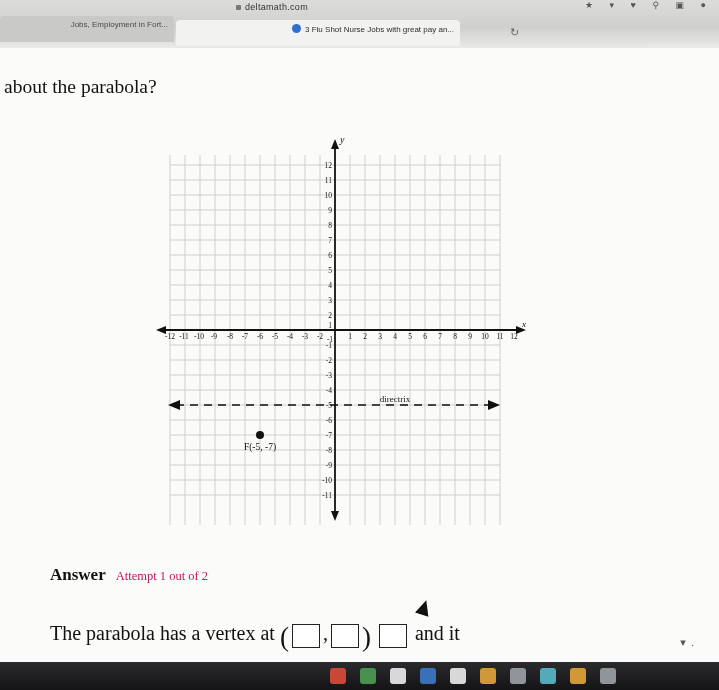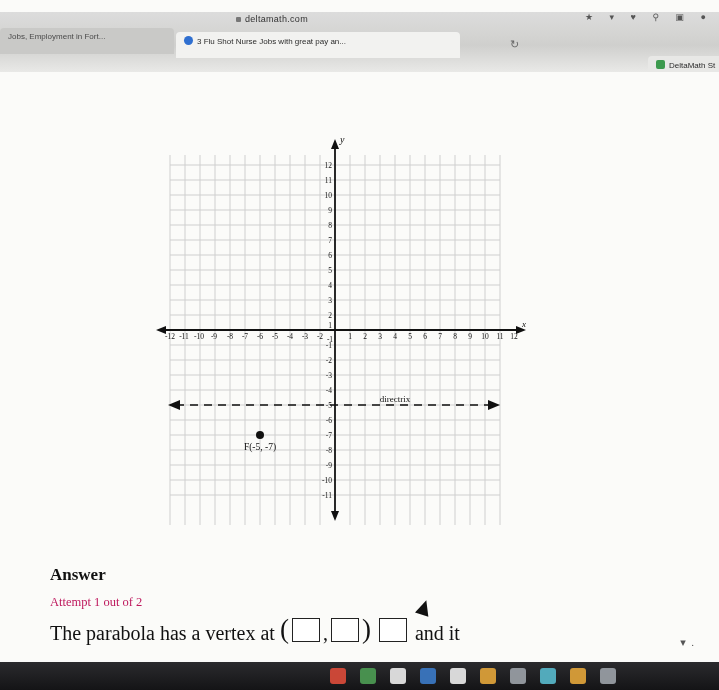--- a/index.html
+++ b/index.html
@@ -5,33 +5,32 @@
   html,body{margin:0;padding:0;}
   body{
     width:719px;height:690px;overflow:hidden;position:relative;
     background:#fbfbf9;
     font-family:"Liberation Serif", serif;
     color:#111;
   }
 
   
   #chrome{
-    position:absolute;left:0;top:0;width:719px;height:60px;
+    position:absolute;left:0;top:0;width:719px;height:48px;
     background:linear-gradient(180deg,#dcdcdc 0%,#d4d4d2 38%,#cfcfcd 55%,#e9e9e7 100%);
     overflow:hidden;
-    margin-top:12px;
   }
   #chrome .urlbar{
     position:absolute;left:236px;top:2px;width:150px;height:12px;
     font-family:"Liberation Sans",sans-serif;font-size:9px;color:#333;
     letter-spacing:.3px;
   }
   #chrome .urlbar .dot{display:inline-block;width:5px;height:5px;background:#777;
      border-radius:1px;margin-right:4px;vertical-align:middle;}
-  #chrome .tabrow{position:absolute;left:0;top:16px;width:719px;height:30px;}
+  #chrome .tabrow{position:absolute;left:0;top:16px;width:719px;height:30px;text-align:right;}
   .tab{
     position:absolute;height:22px;border-radius:4px 4px 0 0;
     font-family:"Liberation Sans",sans-serif;font-size:8px;color:#2b2b2b;
     padding:4px 6px 0 8px;white-space:nowrap;overflow:hidden;
     filter:blur(.35px);
   }
   .tab.t1{left:0;top:0;width:160px;background:#c9c9c7;color:#4a4a4a;}
   .tab.t2{left:176px;top:4px;width:270px;background:#f2f2f0;}
   .tab.t3{left:442px;top:14px;width:218px;background:#e8e8e6;}
   .tab.t4{left:648px;top:28px;width:110px;background:#e8e8e6;}
@@ -54,26 +53,26 @@
   }
 
   
   #graphwrap{position:absolute;left:150px;top:125px;width:400px;height:420px;}
   svg{display:block;}
 
   
   #answer{
     position:absolute;left:50px;top:565px;width:640px;
   }
-  .answer-row{display:flex;align-items:baseline;gap:10px;flex-direction:column;}
+  .answer-row{display:flex;align-items:baseline;gap:10px;}
   .answer-title{font-weight:bold;font-size:17px;}
   .answer-sub{font-size:12.5px;color:#be185d;font-family:Liberation Serif, serif;}
   #sentence{
     position:absolute;left:50px;top:618px;width:660px;
-    font-size:20px;line-height:30px;display:flex;align-items:flex-start;flex-wrap:wrap;
+    font-size:20px;line-height:30px;display:flex;align-items:flex-end;flex-wrap:wrap;
   }
   .blank{
     display:inline-block;width:26px;height:22px;border:1.4px solid #222;
     background:#fff;margin:0 3px;vertical-align:-4px;
   }
   .paren{font-size:27px;line-height:22px;vertical-align:-4px;}
   .cursor{
     position:absolute;left:417px;top:600px;width:0;height:0;
     border-left:7px solid transparent;border-right:7px solid transparent;
     border-bottom:15px solid #111;transform:rotate(18deg);
@@ -106,20 +105,21 @@
   <div class="tabrow">
     <div class="tab t1"><span>Jobs, Employment in Fort...</span></div>
     <div class="tab t2"><span class="tabicon"></span><span>3 Flu Shot Nurse Jobs with great pay an...</span></div>
     <div class="tab t4"><span class="tabicon gr"></span><span>DeltaMath St</span></div>
   </div>
   <div class="reload">↻</div>
 </div>
 
 <div id="question">
   <br>
+  <span>about the parabola?</span>
 </div>
 
 <div id="graphwrap">
   <svg width="400" height="420" viewBox="0 0 400 420">
 
     <g stroke="#cfcfcf" stroke-width="1">
       <line x1="20" y1="30" x2="20" y2="400"></line>
       <line x1="35" y1="30" x2="35" y2="400"></line>
       <line x1="50" y1="30" x2="50" y2="400"></line>
       <line x1="65" y1="30" x2="65" y2="400"></line>

